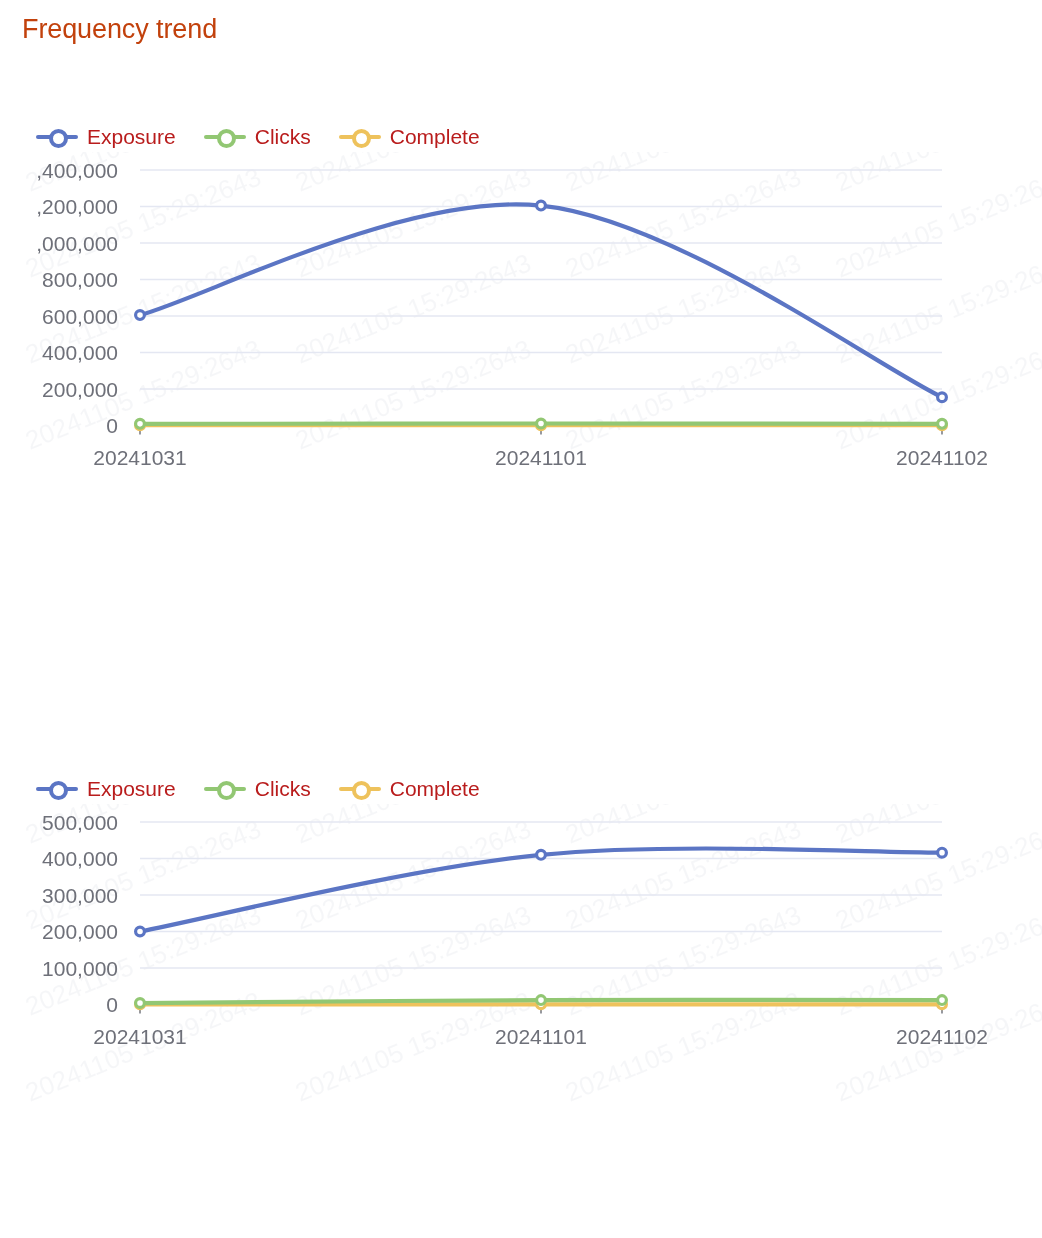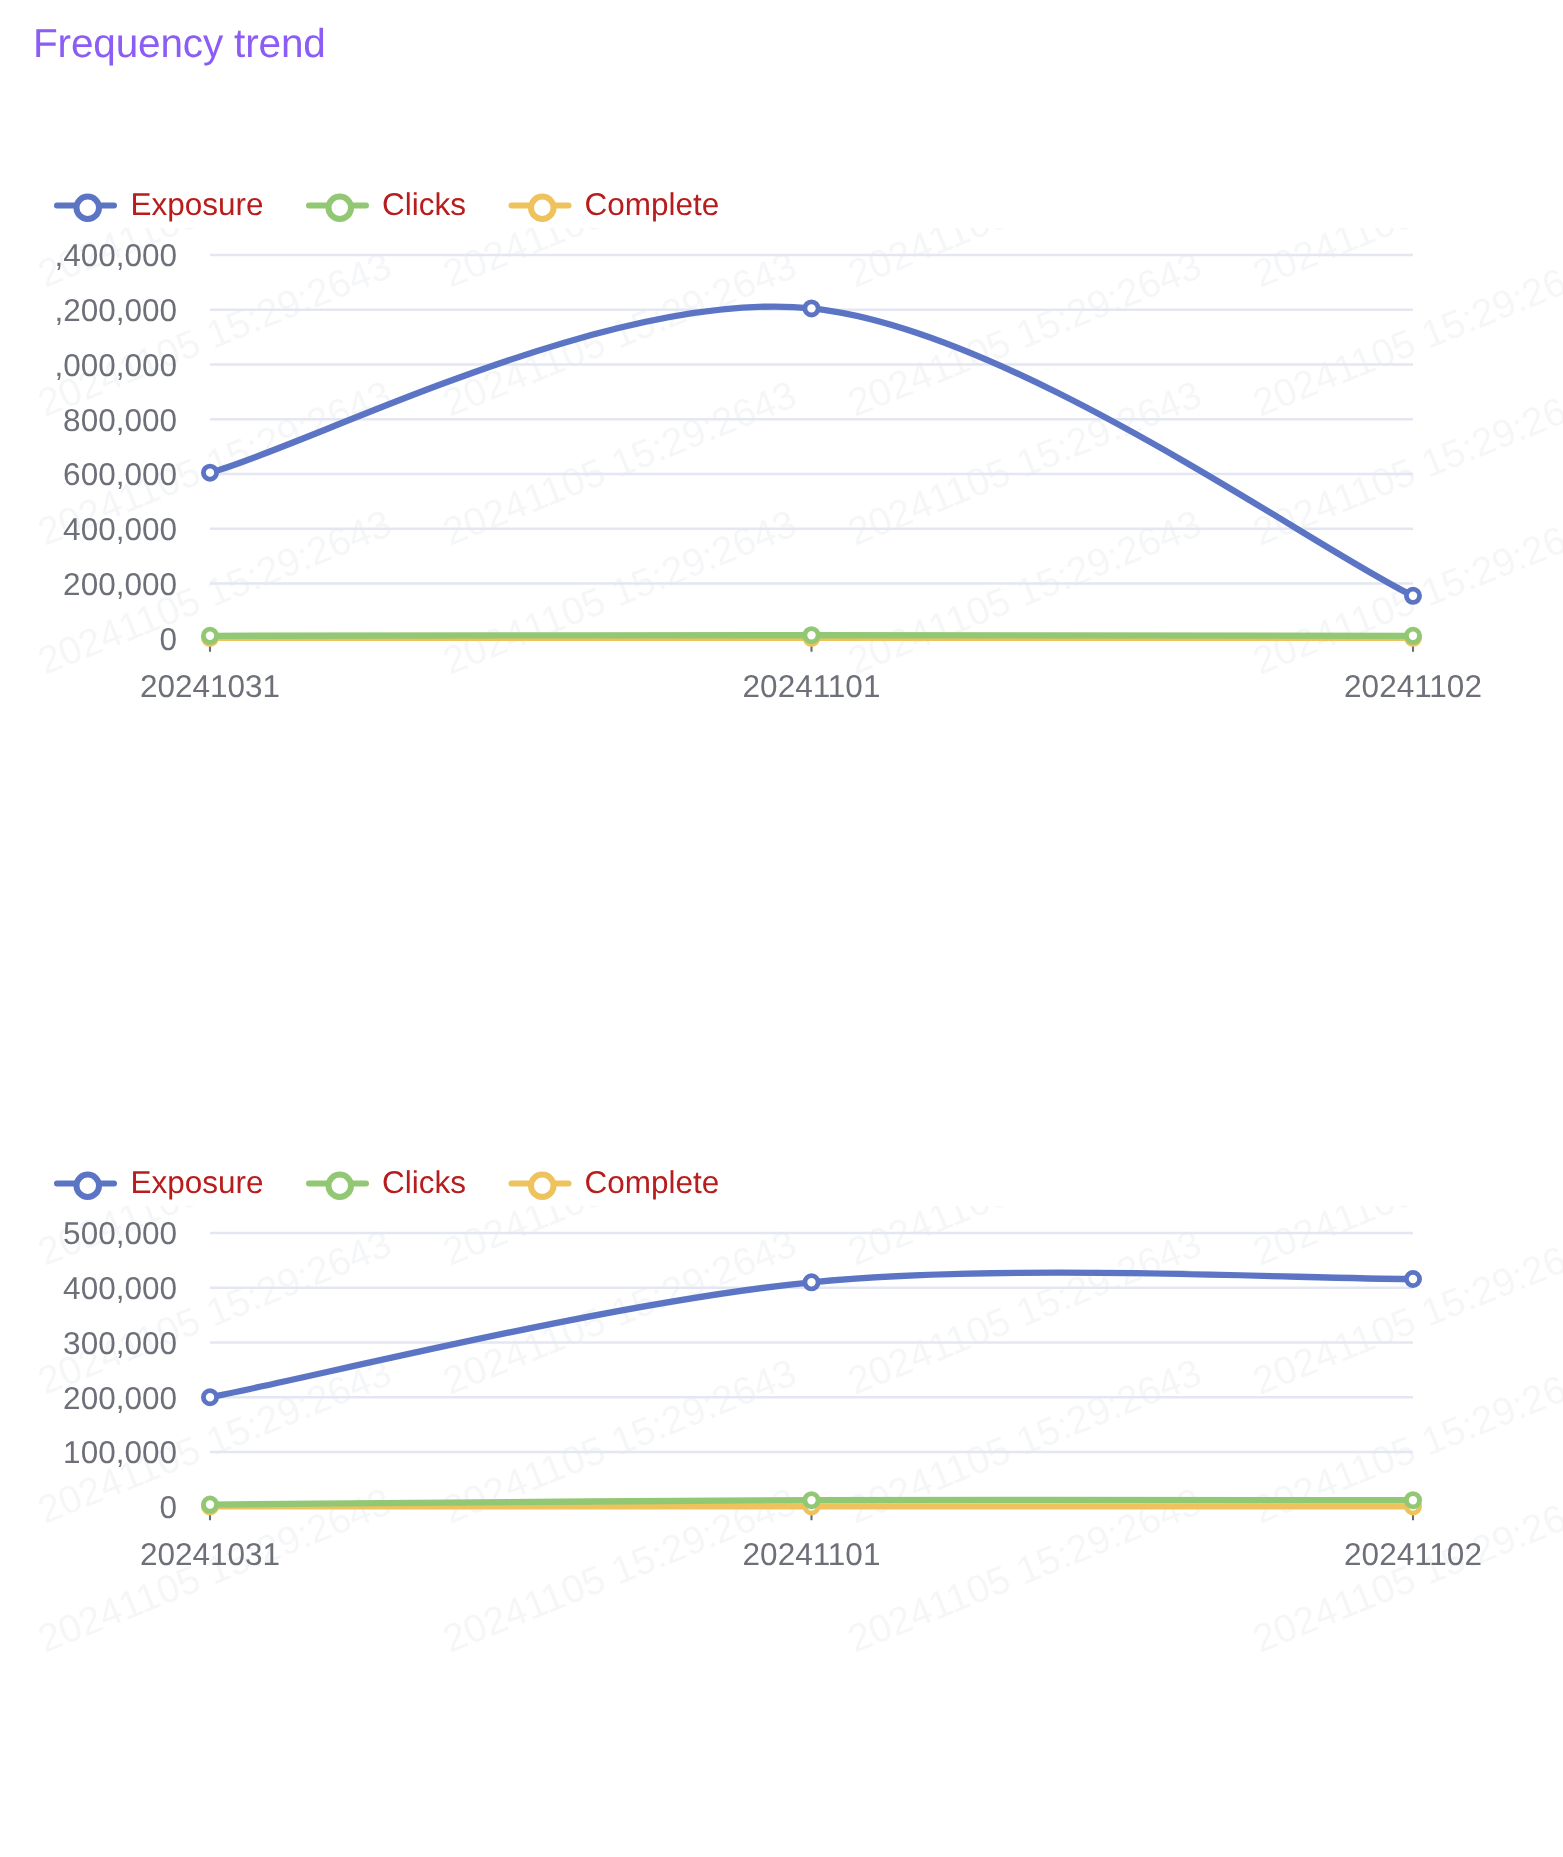--- a/index.html
+++ b/index.html
@@ -28,21 +28,21 @@
     position: absolute;
     left: 0;
     width: 1042px;
   }
   #section-frequency { top: 0px;   height: 620px; }
   #section-users     { top: 700px; height: 538px; }
 
   .chart-title {
     font-size: 27px;
     font-weight: 500;
-    color: #8b5cf6;
+    color: #c2410c;
     letter-spacing: -0.1px;
     margin: 0;
     padding: 12px 0 0 22px;
     line-height: 34px;
   }
 
   
   .legend {
     display: flex;
     align-items: center;

